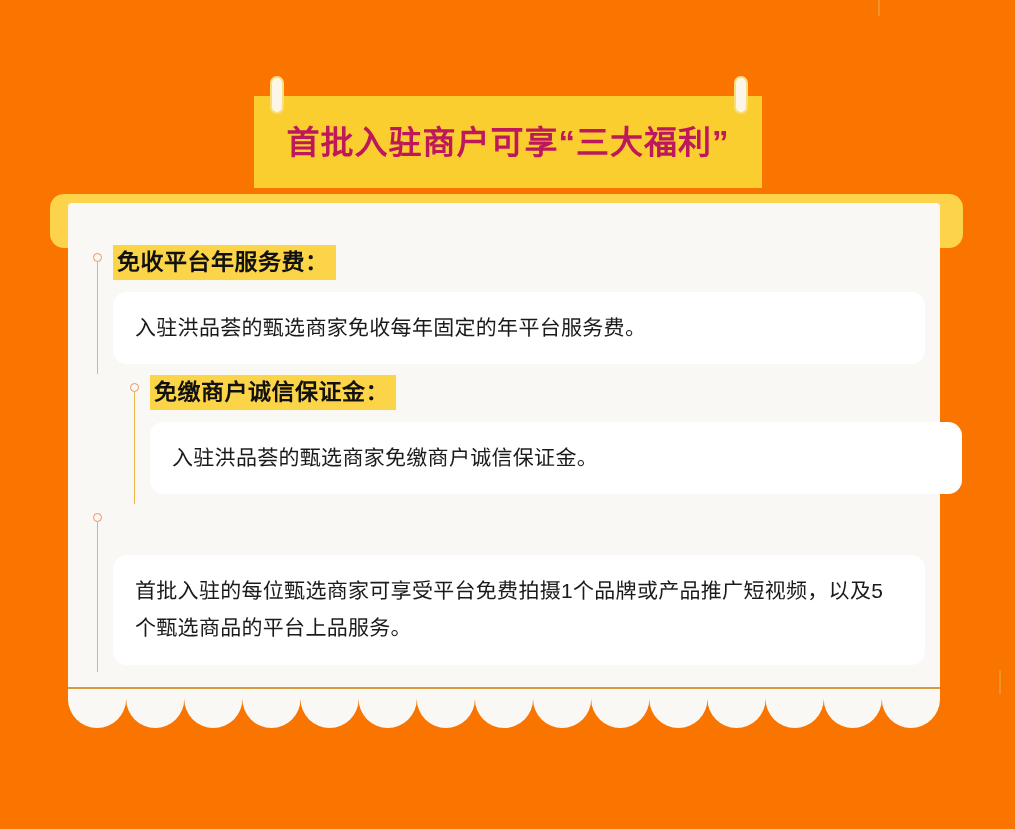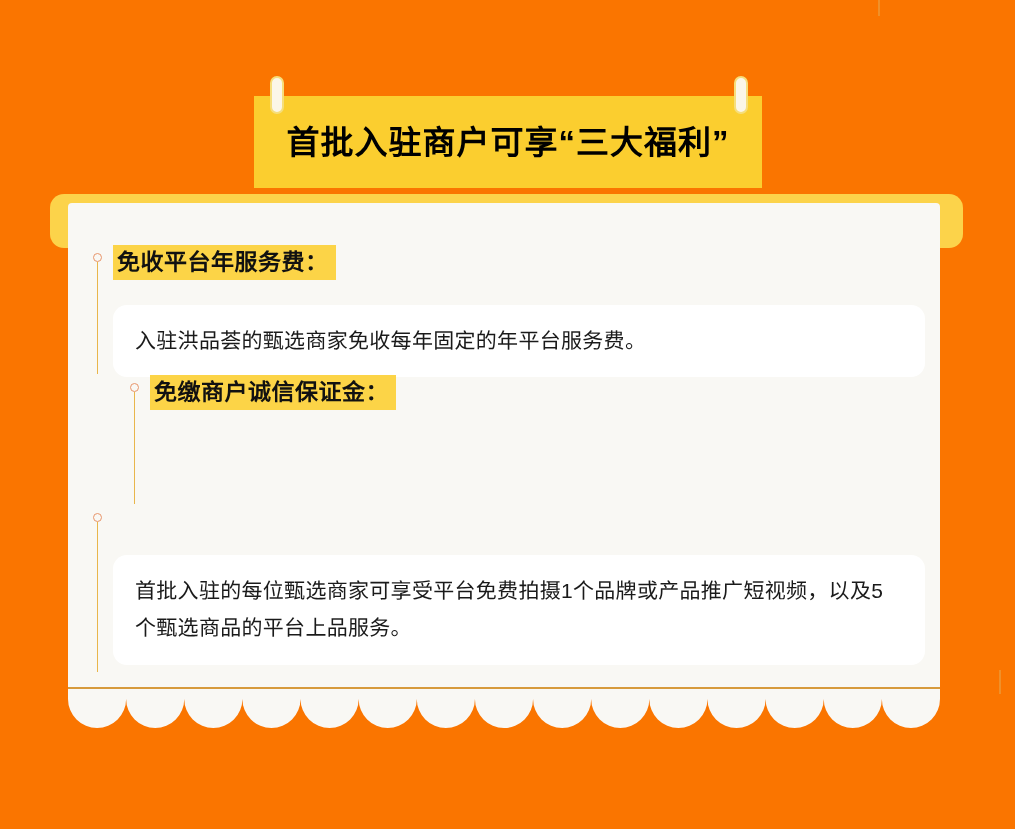--- a/index.html
+++ b/index.html
@@ -56,21 +56,21 @@
     display: flex;
     align-items: center;
     justify-content: center;
     z-index: 2;
   }
   .banner-title {
     font-family: "Liberation Sans", "DejaVu Sans", sans-serif;
     font-size: 33px;
     font-weight: bold;
     letter-spacing: 1px;
-    color: #000000;
+    color: #be185d;
     white-space: nowrap;
     line-height: 1;
   }
 
   
   .card-shadow {
     position: absolute;
     left: 50px;
     top: 194px;
     width: 913px;
@@ -184,21 +184,21 @@
     position: absolute;
     left: 45px;
     width: 812px;
     background: #FFFFFF;
     border-radius: 14px;
     box-sizing: border-box;
     display: flex;
     align-items: center;
     padding: 0 22px;
   }
-  .section-1 .bodybox { top: 60px; height: 72px; }
+  .section-1 .bodybox { top: 47px; height: 72px; }
   .section-2 .bodybox { top: 47px; height: 72px; }
   .section-3 .bodybox { top: 50px; height: 110px; }
 
   .bodytext {
     font-size: 21px;
     color: #1A1A1A;
     line-height: 1.75;
     letter-spacing: 0.3px;
   }
 
@@ -248,20 +248,23 @@
     </div>
 
     <div class="section section-2">
       <div class="rail">
         <div class="rail-dot"></div>
         <div class="rail-line"></div>
       </div>
       <div class="heading">
         <span class="heading-text">免缴商户诚信保证金：</span>
       </div>
+      <div class="bodybox">
+        <span class="bodytext">入驻洪品荟的甄选商家免缴商户诚信保证金。</span>
+      </div>
     </div>
 
     <div class="section section-3">
       <div class="rail">
         <div class="rail-dot"></div>
         <div class="rail-line"></div>
       </div>
       <div class="bodybox">
         <span class="bodytext">首批入驻的每位甄选商家可享受平台免费拍摄1个品牌或产品推广短视频，以及5个甄选商品的平台上品服务。</span>
       </div>

